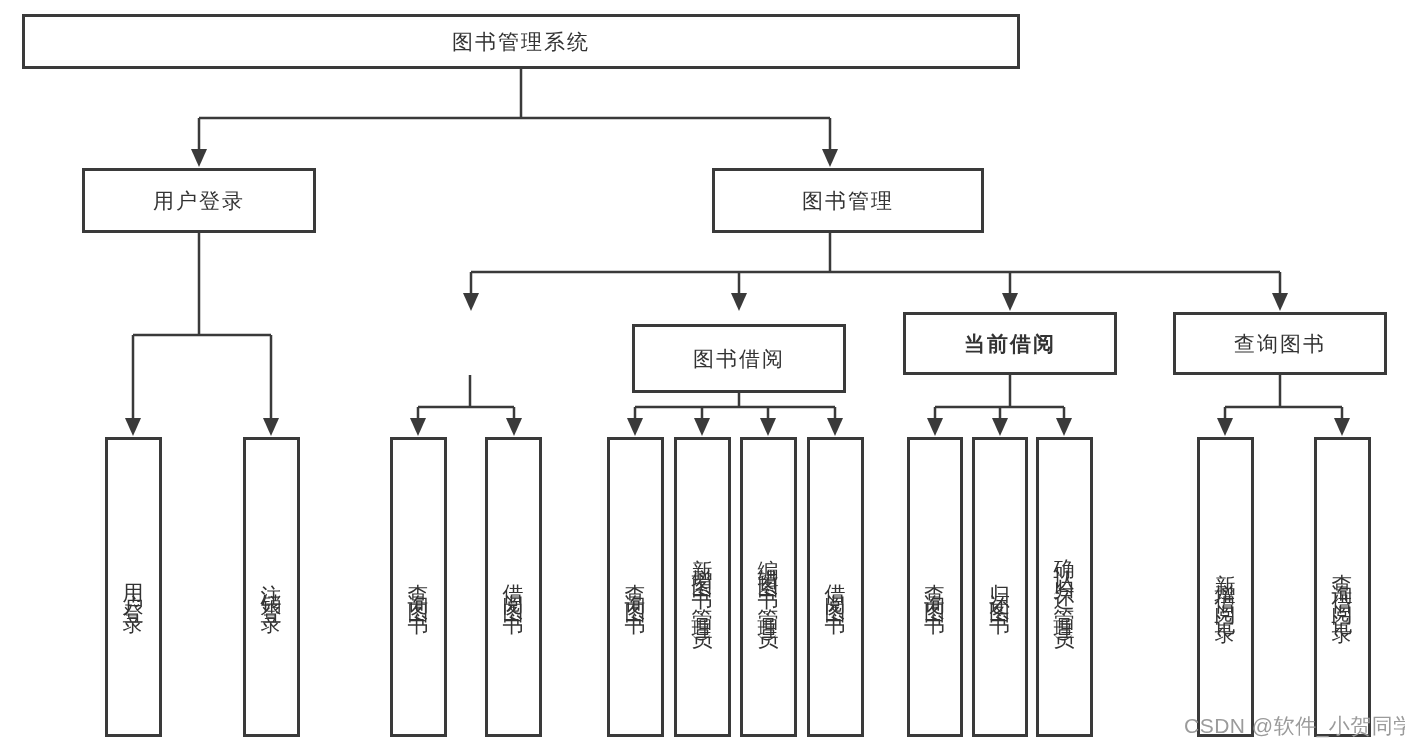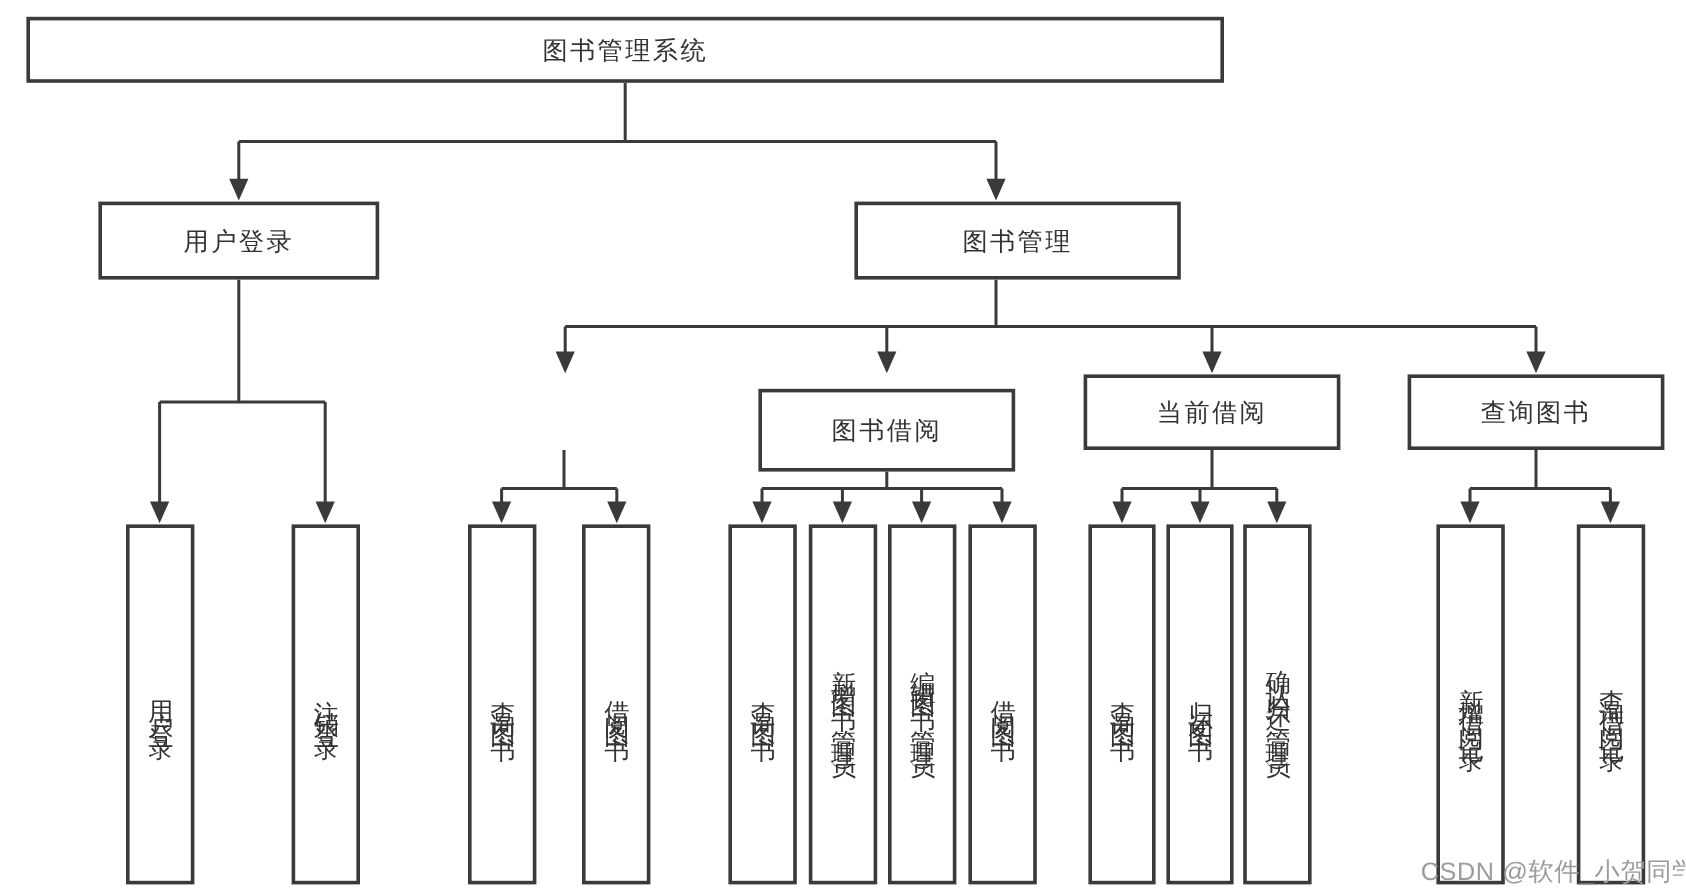--- a/index.html
+++ b/index.html
@@ -1,19 +1,18 @@
 <!DOCTYPE html>
 <html><head>
 <meta charset="utf-8">
 <style>
   html,body{margin:0;padding:0;background:#ffffff;}
   #stage{
     position:relative;width:1405px;height:747px;background:#ffffff;overflow:hidden;
     font-family:"Liberation Sans","DejaVu Sans",sans-serif;
-    border-radius:30px;
   }
   #connectors{position:absolute;left:0;top:0;width:1405px;height:747px;}
   .hbox{
     position:absolute;box-sizing:border-box;background:#ffffff;
     border:3px solid #3a3a3a;display:flex;align-items:center;justify-content:center;
     font-size:21px;letter-spacing:2px;color:#333333;white-space:nowrap;
   }
   .vbox{
     position:absolute;box-sizing:border-box;background:#ffffff;
     border:3px solid #3a3a3a;display:flex;align-items:center;justify-content:center;
@@ -86,21 +85,21 @@
   <div class="hbox" style="left:82px;top:168px;width:234px;height:65px;">
     <span>用户登录</span>
   </div>
   <div class="hbox" style="left:712px;top:168px;width:272px;height:65px;">
     <span>图书管理</span>
   </div>
 
   <div class="hbox" style="left:632px;top:324px;width:214px;height:69px;">
     <span>图书借阅</span>
   </div>
-  <div class="hbox" style="left:903px;top:312px;width:214px;height:63px;">
+  <div class="hbox" style="left:903px;top:312px;width:214px;height:63px;font-weight:bold;">
     <span>当前借阅</span>
   </div>
   <div class="hbox" style="left:1173px;top:312px;width:214px;height:63px;">
     <span>查询图书</span>
   </div>
 
   <div class="vbox" style="left:105px;width:57px;">
     <span class="vtext">用户登录</span>
   </div>
   <div class="vbox" style="left:243px;width:57px;">

